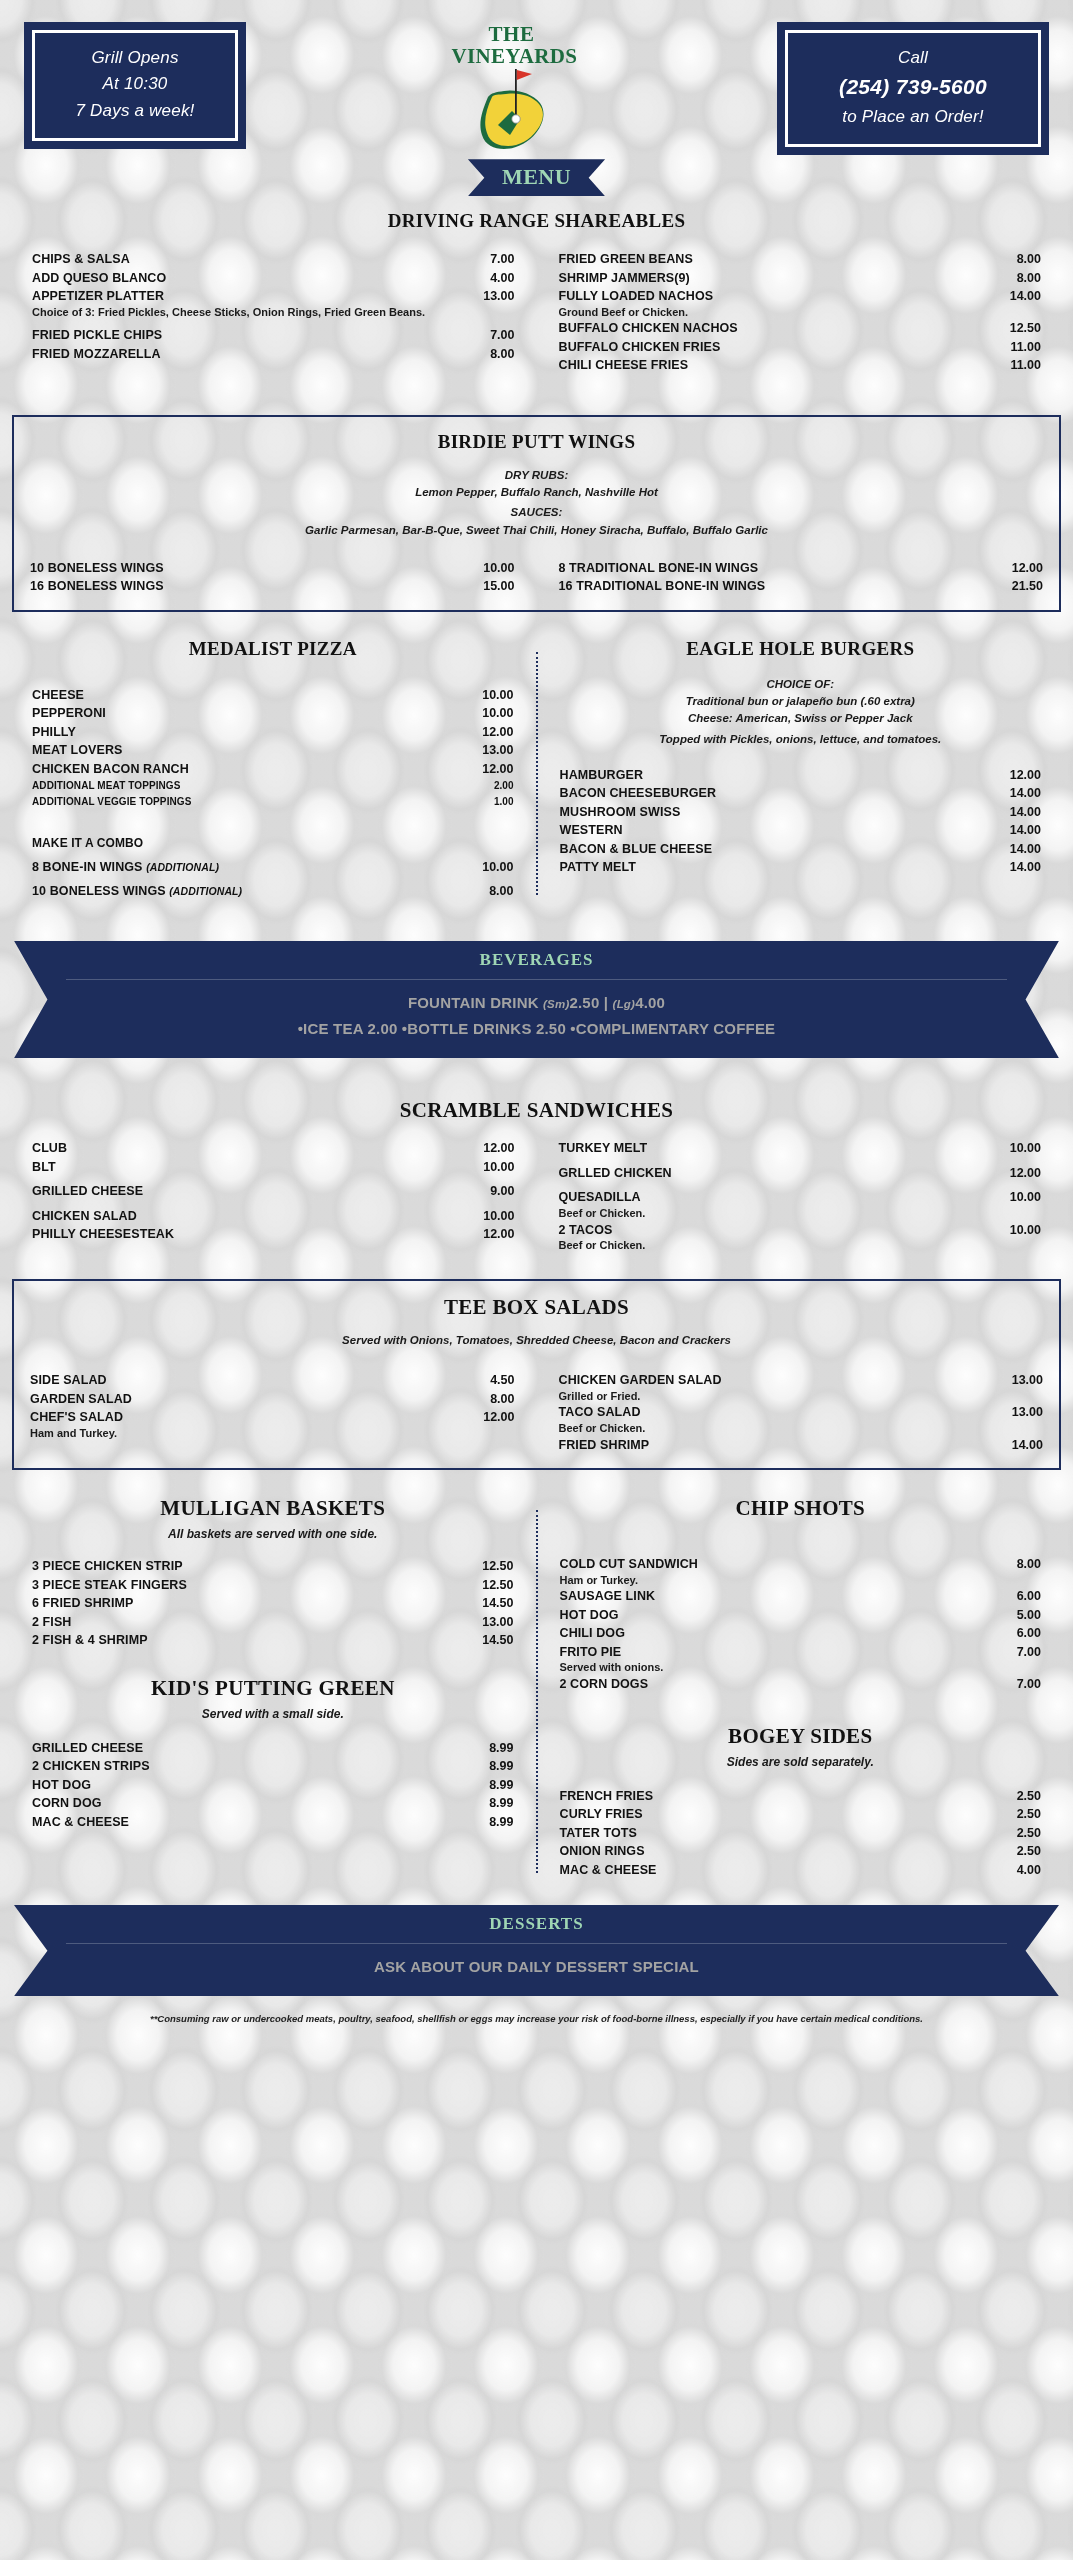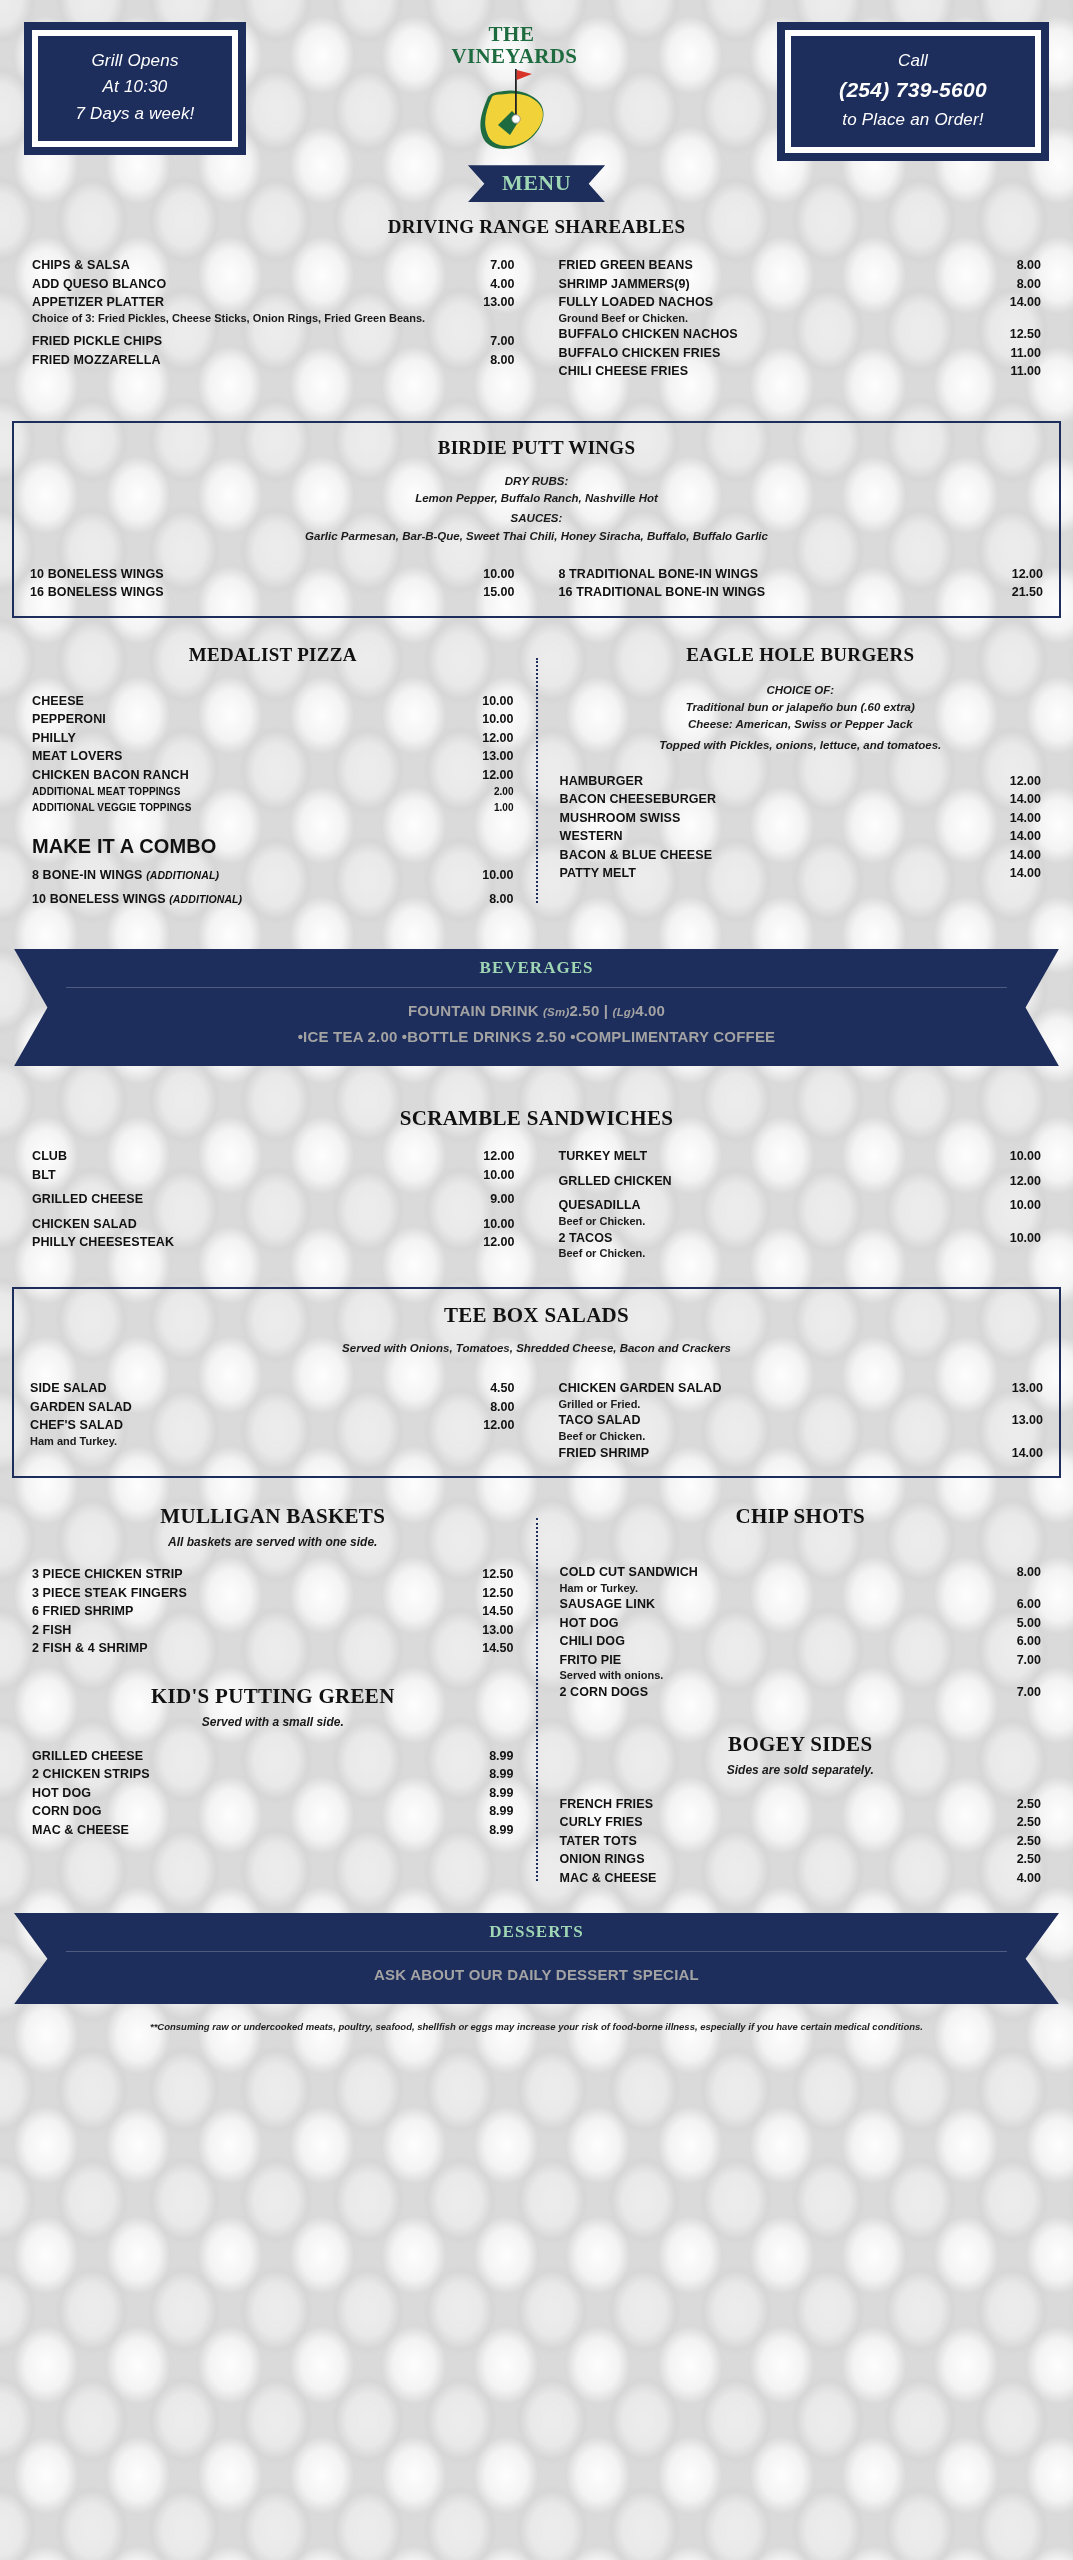--- a/index.html
+++ b/index.html
@@ -39,21 +39,21 @@
     padding: 22px 24px 0 24px;
     position: relative;
   }
   .info-box {
     background: #1d2d5c;
     width: 222px;
     padding: 8px;
     position: relative;
   }
   .info-box .inner {
-    border: 6px solid #ffffff;
+    border: 3px solid #ffffff;
     padding: 12px 6px 14px 6px;
     text-align: center;
   }
   .info-box.right { width: 272px; }
   .info-line {
     color: #ffffff;
     font-style: italic;
     font-weight: 500;
     font-size: 17px;
     letter-spacing: .2px;
@@ -397,21 +397,21 @@
           </div>
         <div class="row small">
             <span class="name">ADDITIONAL MEAT TOPPINGS</span>
             <span class="price">2.00</span>
           </div>
         <div class="row small">
             <span class="name">ADDITIONAL VEGGIE TOPPINGS</span>
             <span class="price">1.00</span>
           </div>
       </div>
-      <div class="name" style="font-size:20px; margin-top:20px">MAKE IT A COMBO</div>
+      <div class="name" style="font-size:12px; margin-top:27px">MAKE IT A COMBO</div>
       <div class="items" style="margin-top:8px">
         <div class="row">
             <span class="name"><span>8 BONE-IN WINGS</span> <span class="qual">(ADDITIONAL)</span></span>
             <span class="price">10.00</span>
           </div>
         <div class="row" style="margin-top:6px">
             <span class="name"><span>10 BONELESS WINGS</span> <span class="qual">(ADDITIONAL)</span></span>
             <span class="price">8.00</span>
           </div>
       </div>

